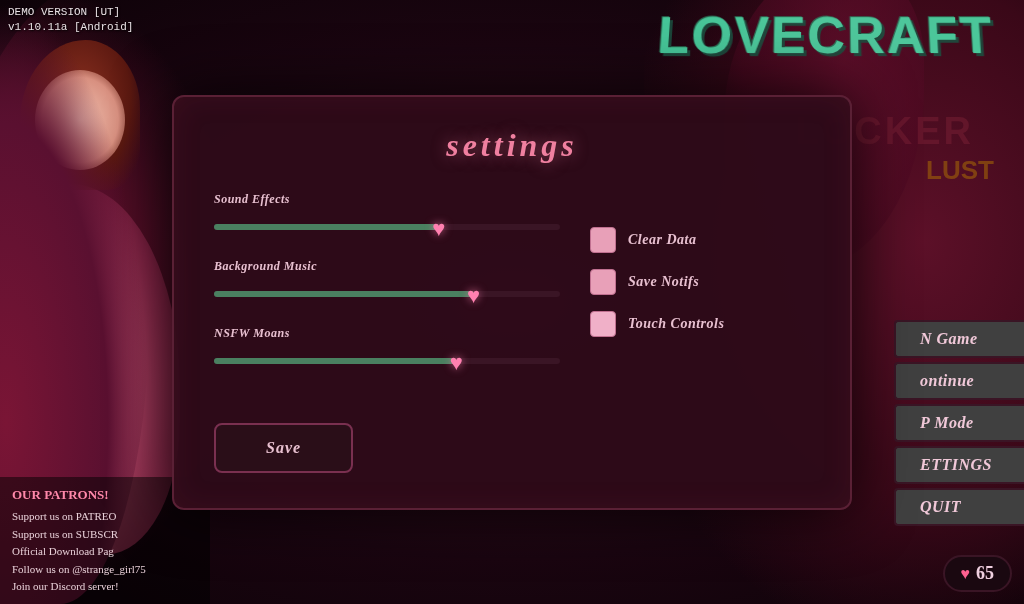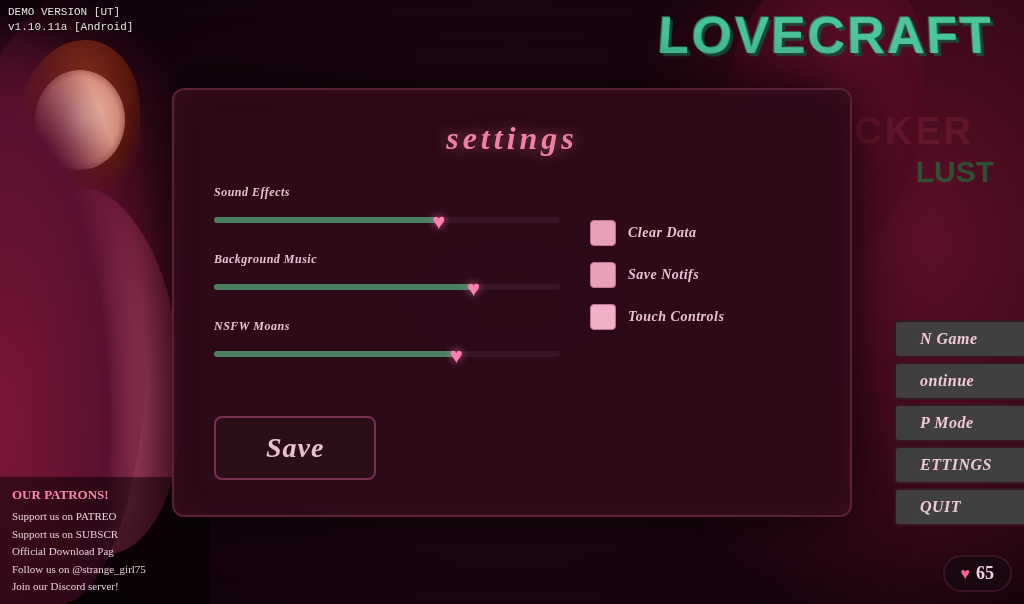--- a/index.html
+++ b/index.html
@@ -92,24 +92,24 @@
       letter-spacing: 3px;
       opacity: 0.5;
       text-transform: uppercase;
     }
 
     .lust-text {
       position: absolute;
       top: 155px;
       right: 30px;
       z-index: 3;
-      font-size: 30px;
+      font-size: 26px;
       font-weight: 900;
       font-family: 'Impact', sans-serif;
-      color: #15803d;
+      color: #a16207;
       opacity: 0.6;
       text-transform: uppercase;
     }
 
     
     .side-menu {
       position: absolute;
       right: 0;
       top: 320px;
       z-index: 5;
@@ -309,21 +309,21 @@
       margin-top: 30px;
       align-items: center;
     }
 
     .modal-btn {
       background: #2a0e18;
       border: 2px solid #7a3050;
       border-radius: 8px;
       padding: 14px 50px;
       font-family: 'Georgia', serif;
-      font-size: 28px;
+      font-size: 16px;
       font-weight: bold;
       font-style: italic;
       color: #e8c0d0;
       cursor: pointer;
       letter-spacing: 1px;
       text-transform: capitalize;
     }
 
     .char-body {
       position: absolute;

